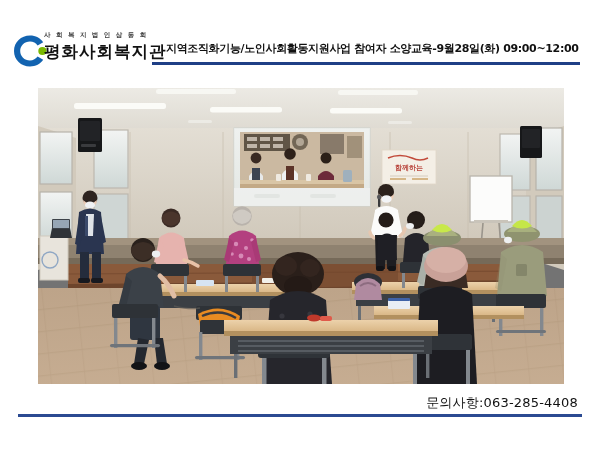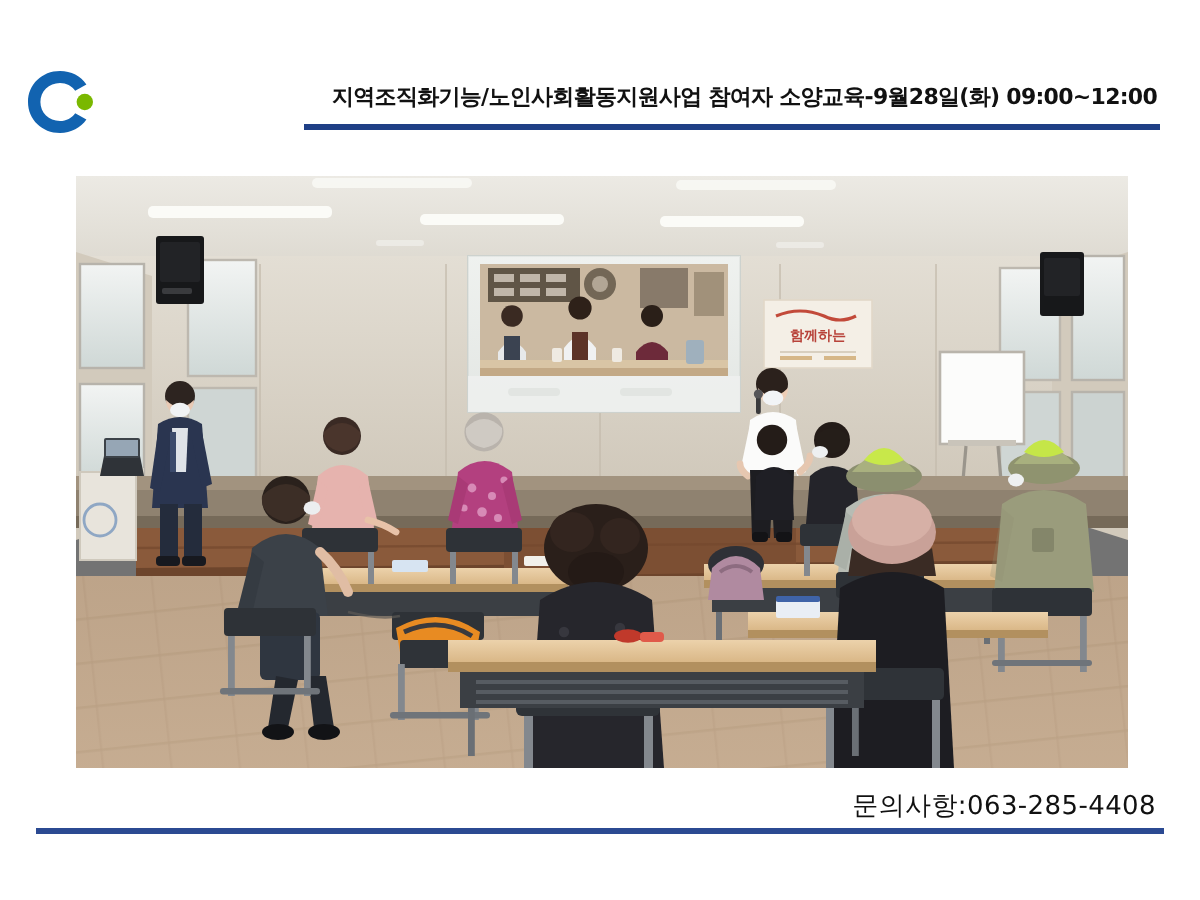--- a/index.html
+++ b/index.html
@@ -131,20 +131,24 @@
     <div class="logo-mark">
       <svg viewBox="0 0 40 38" width="40" height="38" aria-hidden="true">
         <path d="M20 3.5 C11.0 3.5 4.0 10.2 4.0 19.0 C4.0 27.8 11.0 34.5 20 34.5
                  C25.6 34.5 30.4 31.9 33.2 27.8 L27.6 24.6 C25.9 27.0 23.2 28.5 20 28.5
                  C14.4 28.5 10.2 24.3 10.2 19.0 C10.2 13.7 14.4 9.5 20 9.5
                  C23.2 9.5 25.9 11.0 27.6 13.4 L33.2 10.2 C30.4 6.1 25.6 3.5 20 3.5 Z" fill="#1263b0"></path>
         <circle cx="32.4" cy="19.0" r="4.1" fill="#7ab800"></circle>
       </svg>
     </div>
 
+    <div class="logo-text-wrap">
+      <div class="logo-sub">사 회 복 지 법 인 삼 동 회</div>
+      <div class="logo-main">평화사회복지관</div>
+    </div>
   </div>
 
   <div class="header-title">지역조직화기능/노인사회활동지원사업 참여자 소양교육-9월28일(화) 09:00~12:00</div>
 
   <div class="rule-top"></div>
 </div>
 
 <div class="photo-frame">
   <svg viewBox="0 0 526 296" preserveAspectRatio="none" role="img">
     <defs>

